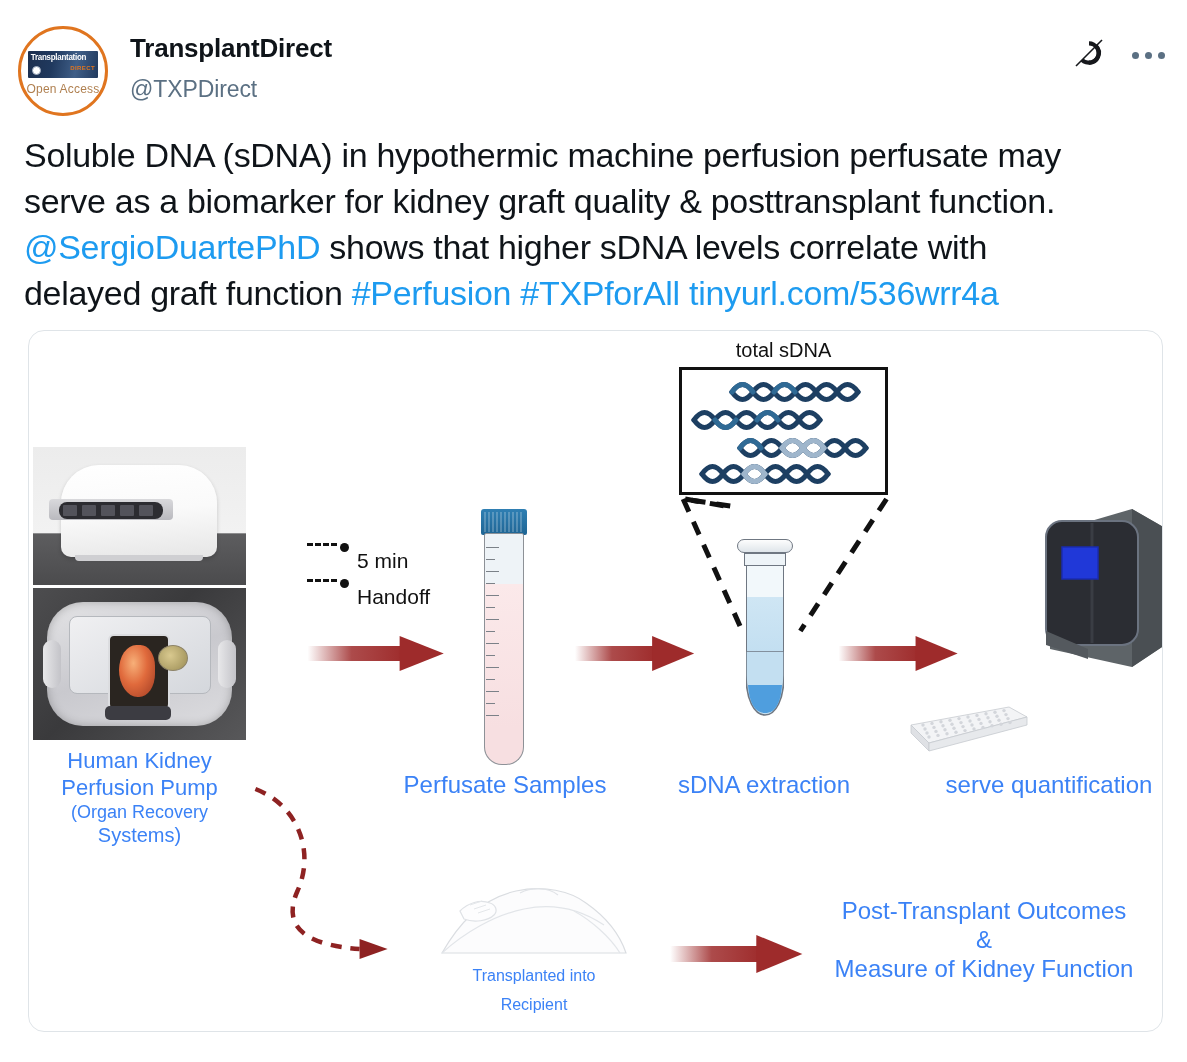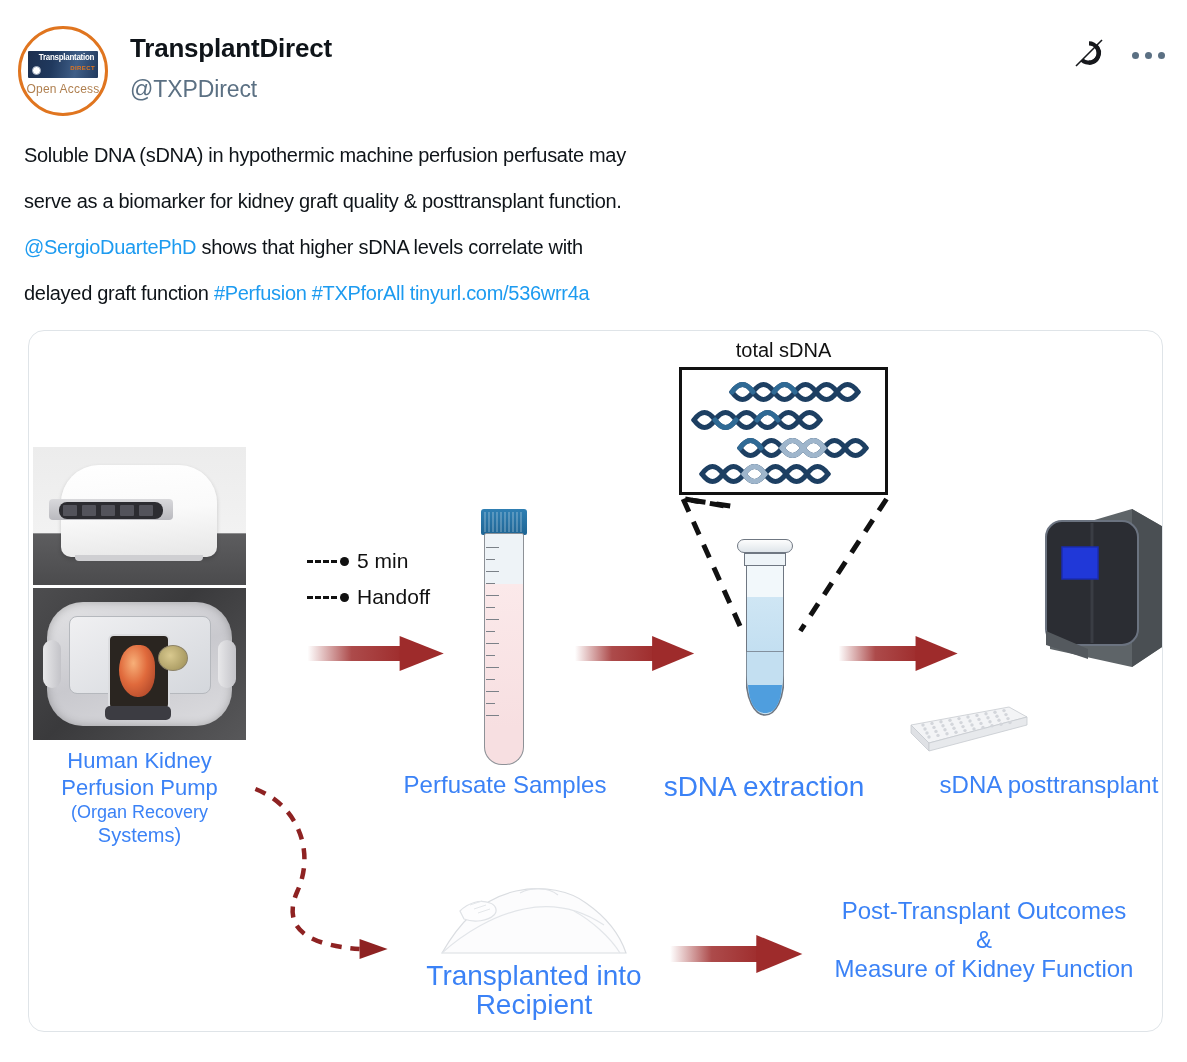--- a/index.html
+++ b/index.html
@@ -51,21 +51,21 @@
   }
   .avatar-banner {
     width: 70px;
     height: 27px;
     background: linear-gradient(100deg,#1d2f4e 0%, #20395e 35%, #3f5e87 68%, #223a5e 100%);
     border-radius: 1px;
     position: relative;
     display: flex;
     flex-direction: column;
     justify-content: flex-start;
-    align-items: flex-end;
+    align-items: flex-start;
     overflow: hidden;
   }
   .avatar-word {
     font-size: 8.5px;
     font-weight: bold;
     color: #ffffff;
     line-height: 10px;
     letter-spacing: -0.3px;
     padding: 1px 0 0 3px;
     white-space: nowrap;
@@ -133,21 +133,21 @@
     cursor: pointer;
   }
   .more-icon span {
     width: 7px; height: 7px; border-radius: 50%;
     background: #5b7083; display:block;
   }
 
   
   .tweet-text {
     padding: 16px 26px 0 24px;
-    font-size: 20px;
+    font-size: 34px;
     line-height: 46px;
     color: #0f1419;
     letter-spacing: -0.3px;
     word-spacing: 0px;
   }
   .tweet-text .lnk { color: #1d9bf0; }
 
   
   .figure-wrap {
     margin: 14px 24px 0 28px;
@@ -277,21 +277,21 @@
   }
 
   
   .legend {
     position: absolute;
     left: 278px; top: 212px;
     font-size: 21px;
     color: #111;
     line-height: 36px;
   }
-  .legend-row { display: flex; align-items: center; }
+  .legend-row { display: flex; }
   .legend-dash {
     width: 30px; height: 0;
     border-top: 3px dashed #111;
     display: inline-block;
     margin-right: 3px;
   }
   .legend-bullet {
     width: 9px; height: 9px; border-radius: 50%;
     background: #111; display: inline-block; margin-right: 8px;
   }
@@ -603,24 +603,24 @@
     <svg style="position:absolute;left:395px;top:550px;width:220px;height:96px" viewBox="0 0 220 96">
       <path d="M18,72 C34,44 56,18 92,10 C120,4 146,10 162,22 C182,36 196,54 202,72 Z" fill="#fcfcfd" stroke="#dadde1" stroke-width="1.2"></path>
       <path d="M18,72 C40,52 70,34 100,28 C128,22 156,28 180,44" fill="none" stroke="#e2e5e9" stroke-width="1.2"></path>
       <path d="M36,30 C44,22 56,18 66,22 C72,24 74,30 70,34 C64,40 50,42 40,38 Z" fill="#fdfdfe" stroke="#dfe2e6" stroke-width="1.2"></path>
       <path d="M46,24 L58,20 M50,28 L62,24 M54,32 L66,28" stroke="#e4e7ea" stroke-width="1"></path>
       <path d="M96,12 C108,6 124,6 134,14" fill="none" stroke="#e0e3e7" stroke-width="1.2"></path>
       <path d="M150,30 C168,40 186,56 196,72" fill="none" stroke="#e3e6ea" stroke-width="1.2"></path>
     </svg>
 
     <div class="fig-label" style="left:356px;top:440px;width:240px;font-size:24px;">Perfusate Samples</div>
-    <div class="fig-label" style="left:615px;top:440px;width:240px;font-size:28px;">sDNA extraction</div>
-    <div class="fig-label" style="left:890px;top:440px;width:260px;font-size:24px;">sDNA posttransplant</div>
-
-    <div class="fig-label" style="left:370px;top:630px;width:270px;font-size:28px;line-height:29px;">
+    <div class="fig-label" style="left:615px;top:440px;width:240px;font-size:24px;">sDNA extraction</div>
+    <div class="fig-label" style="left:890px;top:440px;width:260px;font-size:24px;">serve quantification</div>
+
+    <div class="fig-label" style="left:370px;top:630px;width:270px;font-size:16px;line-height:29px;">
       <div>Transplanted into</div>
       <div>Recipient</div>
     </div>
 
     <div class="fig-label" style="left:775px;top:565px;width:360px;font-size:24px;line-height:29px;">
       <div>Post-Transplant Outcomes</div>
       <div>&amp;</div>
       <div>Measure of Kidney Function</div>
     </div>
 

